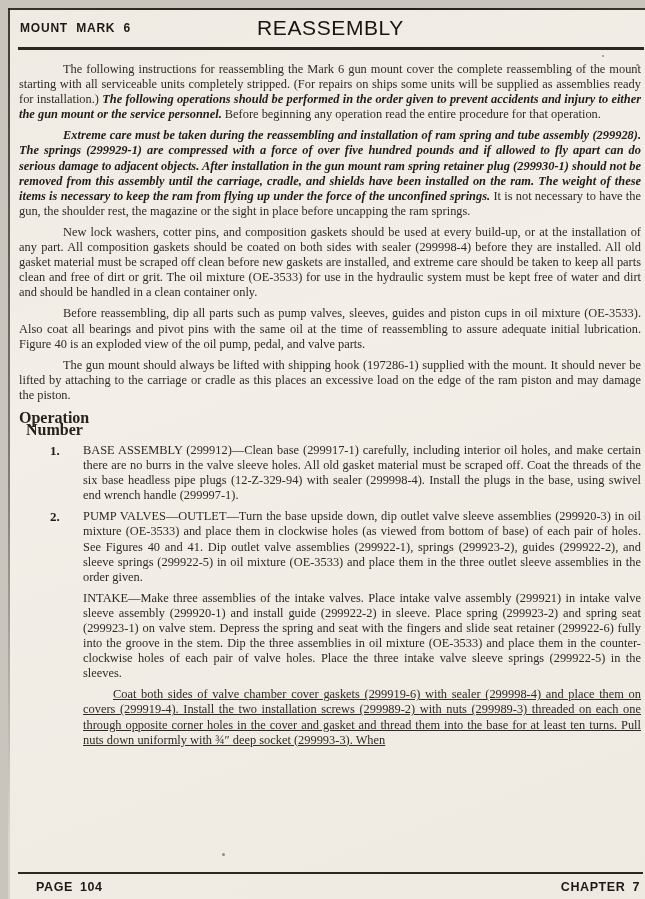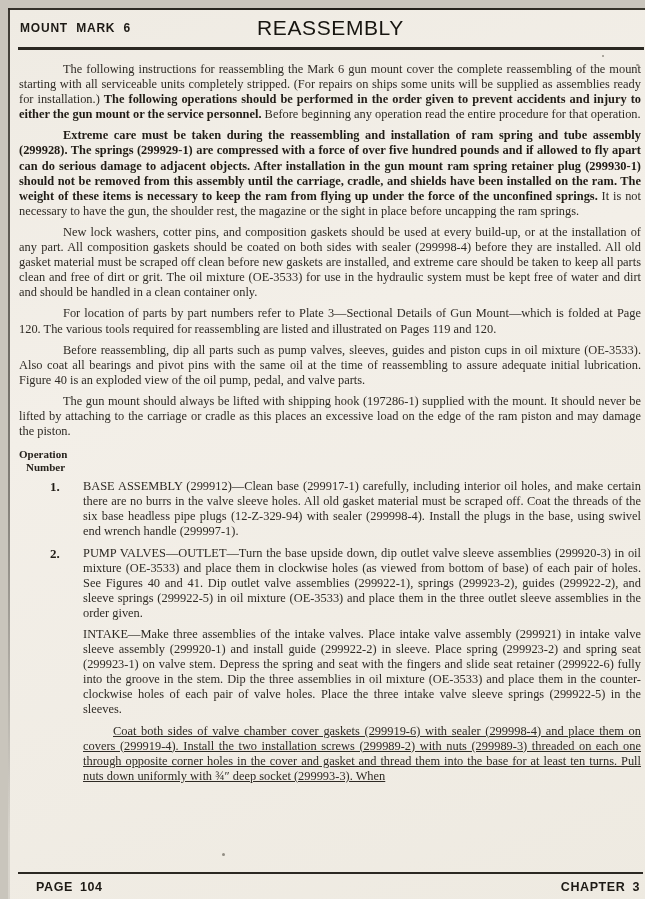--- a/index.html
+++ b/index.html
@@ -43,25 +43,25 @@
     margin: 0; padding-top: 8px; text-align: center;
     font-family: "Liberation Sans", sans-serif;
     font-weight: normal; font-size: 21px; letter-spacing: 0.6px;
     color: #171510;
   }
   .header-rule { height: 3px; background: #2b2822; margin: 3px 9px 0 10px; }
 
   
   .body { padding: 12px 12px 0 11px; font-size: 12.4px; line-height: 15.1px; text-align: justify; }
   .para { margin: 0 0 6px 0; text-indent: 44px; }
-  .bold { font-weight: bold; color: #201c16; }
+  .bold { font-weight: bold; color: #201c16; font-style: italic; }
 
   .op-label {
     margin: 9px 0 6px 0;
-    font-weight: bold; font-size: 11px; line-height: 12.5px;
+    font-weight: bold; font-size: 16px; line-height: 12.5px;
     color: #26221c; text-align: left; text-indent: 0;
   }
   .op-label .line2 { padding-left: 7px; }
 
   .step { position: relative; padding-left: 64px; margin: 0 0 6px 0; }
   .step-num {
     position: absolute; left: 31px; top: 0;
     font-weight: bold; font-size: 13px; color: #201c16;
   }
   .step-text { margin: 0 0 6px 0; }
@@ -98,21 +98,20 @@
   <div class="header-rule"></div>
 
   <div class="body">
 
     <p class="para"><span>The following instructions for reassembling the Mark 6 gun mount cover the complete reassembling of the mount starting with all serviceable units completely stripped. (For repairs on ships some units will be supplied as assemblies ready for installation.) </span><span class="bold">The following operations should be performed in the order given to prevent accidents and injury to either the gun mount or the service personnel.</span><span> Before beginning any operation read the entire procedure for that operation.</span></p>
 
     <p class="para"><span class="bold">Extreme care must be taken during the reassembling and installation of ram spring and tube assembly (299928). The springs (299929-1) are compressed with a force of over five hundred pounds and if allowed to fly apart can do serious damage to adjacent objects. After installation in the gun mount ram spring retainer plug (299930-1) should not be removed from this assembly until the carriage, cradle, and shields have been installed on the ram. The weight of these items is necessary to keep the ram from flying up under the force of the unconfined springs.</span><span> It is not necessary to have the gun, the shoulder rest, the magazine or the sight in place before uncapping the ram springs.</span></p>
 
     <p class="para">New lock washers, cotter pins, and composition gaskets should be used at every build-up, or at the installation of any part. All composition gaskets should be coated on both sides with sealer (299998-4) before they are installed. All old gasket material must be scraped off clean before new gaskets are installed, and extreme care should be taken to keep all parts clean and free of dirt or grit. The oil mixture (OE-3533) for use in the hydraulic system must be kept free of water and dirt and should be handled in a clean container only.</p>
 
-    <p class="para">For location of parts by part numbers refer to Plate 3—Sectional Details of Gun Mount—which is folded at Page 120. The various tools required for reassembling are listed and illustrated on Pages 119 and 120.</p>
 
     <p class="para">Before reassembling, dip all parts such as pump valves, sleeves, guides and piston cups in oil mixture (OE-3533). Also coat all bearings and pivot pins with the same oil at the time of reassembling to assure adequate initial lubrication. Figure 40 is an exploded view of the oil pump, pedal, and valve parts.</p>
 
     <p class="para">The gun mount should always be lifted with shipping hook (197286-1) supplied with the mount. It should never be lifted by attaching to the carriage or cradle as this places an excessive load on the edge of the ram piston and may damage the piston.</p>
 
     <div class="op-label">
       <div class="line1">Operation</div>
       <div class="line2">Number</div>
     </div>
 
@@ -127,17 +126,17 @@
       <p class="step-text">INTAKE—Make three assemblies of the intake valves. Place intake valve assembly (299921) in intake valve sleeve assembly (299920-1) and install guide (299922-2) in sleeve. Place spring (299923-2) and spring seat (299923-1) on valve stem. Depress the spring and seat with the fingers and slide seat retainer (299922-6) fully into the groove in the stem. Dip the three assemblies in oil mixture (OE-3533) and place them in the counter-clockwise holes of each pair of valve holes. Place the three intake valve sleeve springs (299922-5) in the sleeves.</p>
       <p class="step-text sub-indent last">Coat both sides of valve chamber cover gaskets (299919-6) with sealer (299998-4) and place them on covers (299919-4). Install the two installation screws (299989-2) with nuts (299989-3) threaded on each one through opposite corner holes in the cover and gasket and thread them into the base for at least ten turns. Pull nuts down uniformly with ¾″ deep socket (299993-3). When</p>
     </div>
 
   </div>
 
   <div class="page-footer">
     <div class="footer-rule"></div>
     <div class="footer-row">
       <span>PAGE 104</span>
-      <span>CHAPTER 3</span>
+      <span>CHAPTER 7</span>
     </div>
   </div>
 
 </div>
 
 </body></html>

